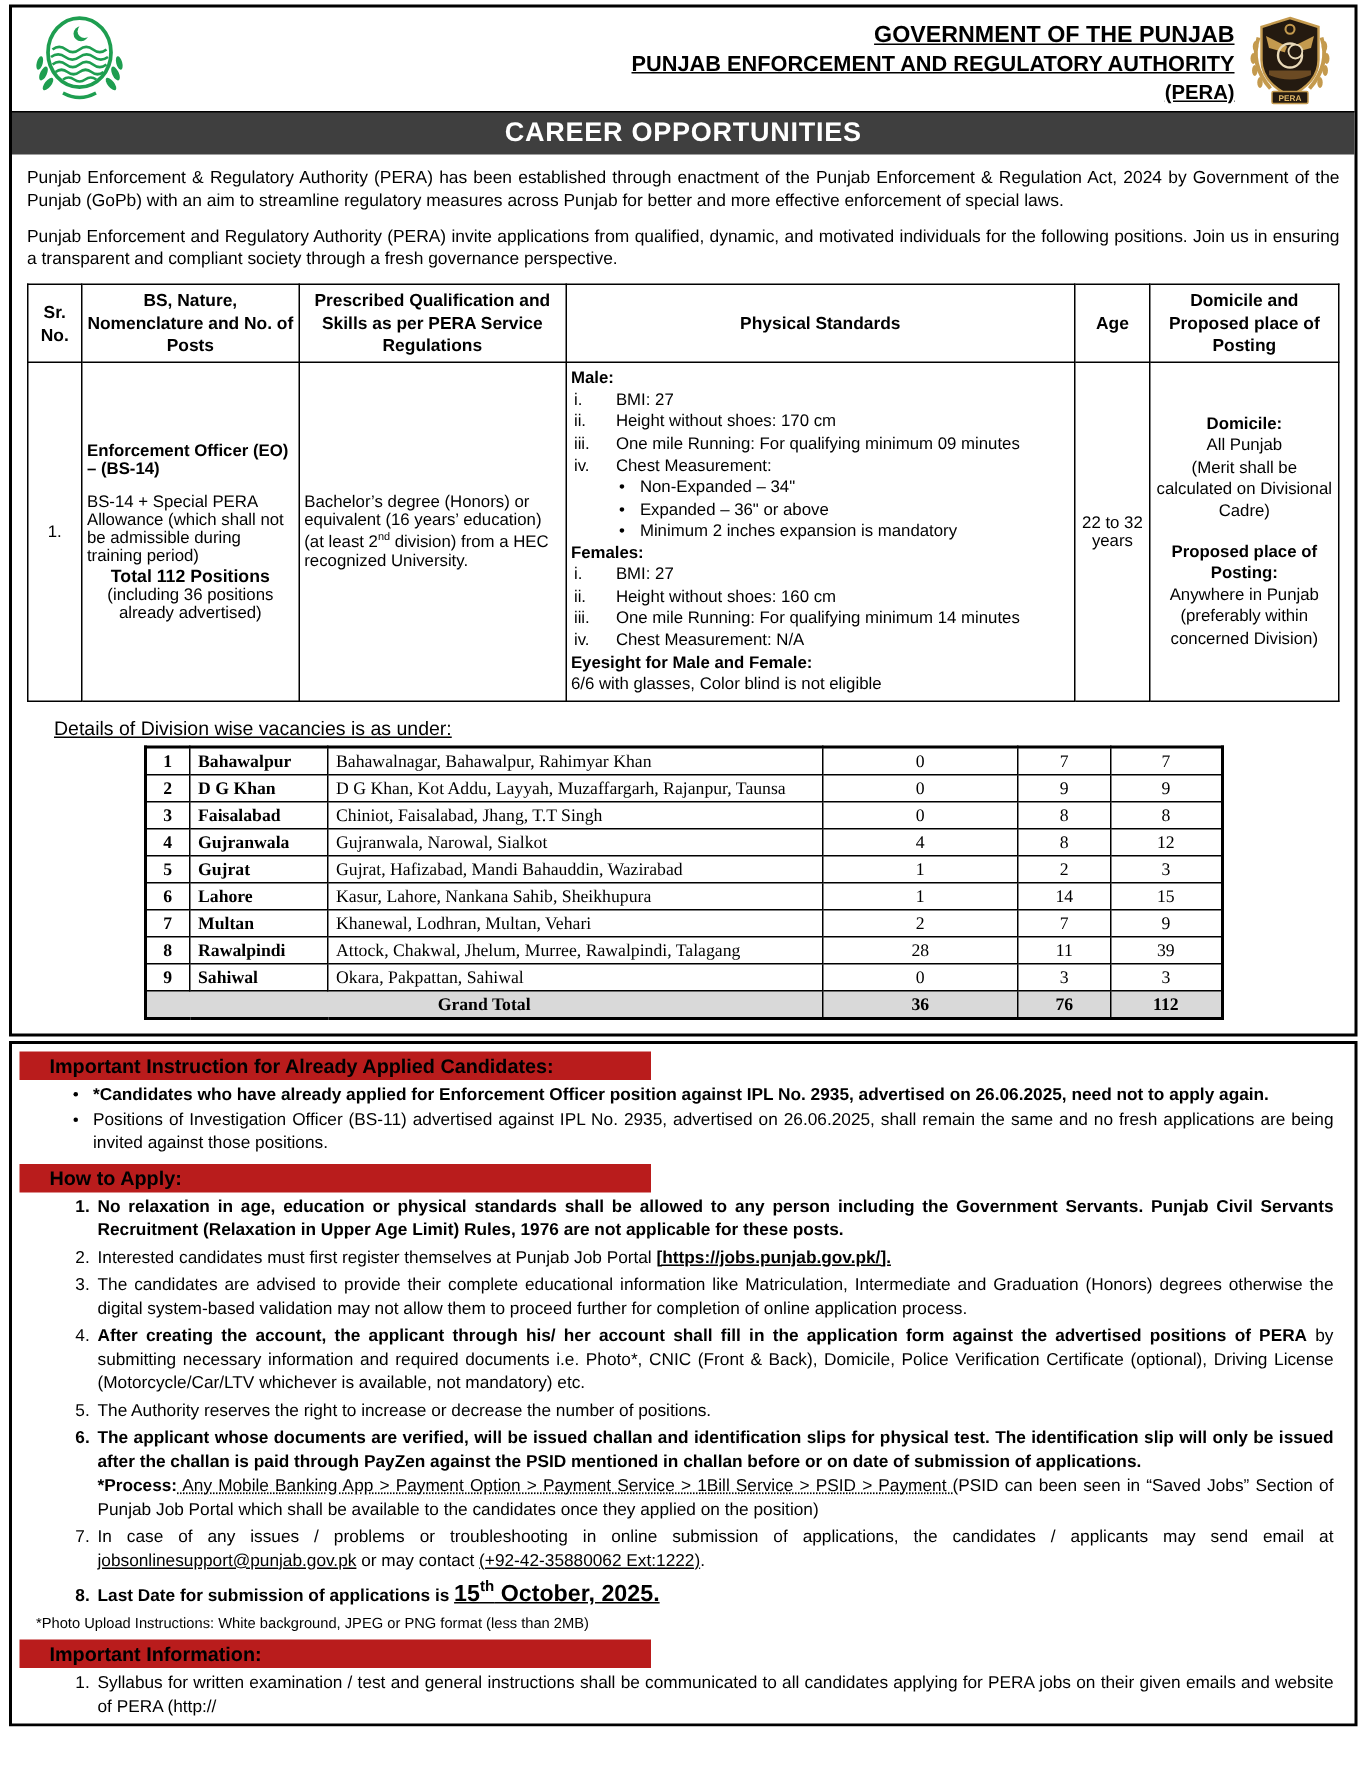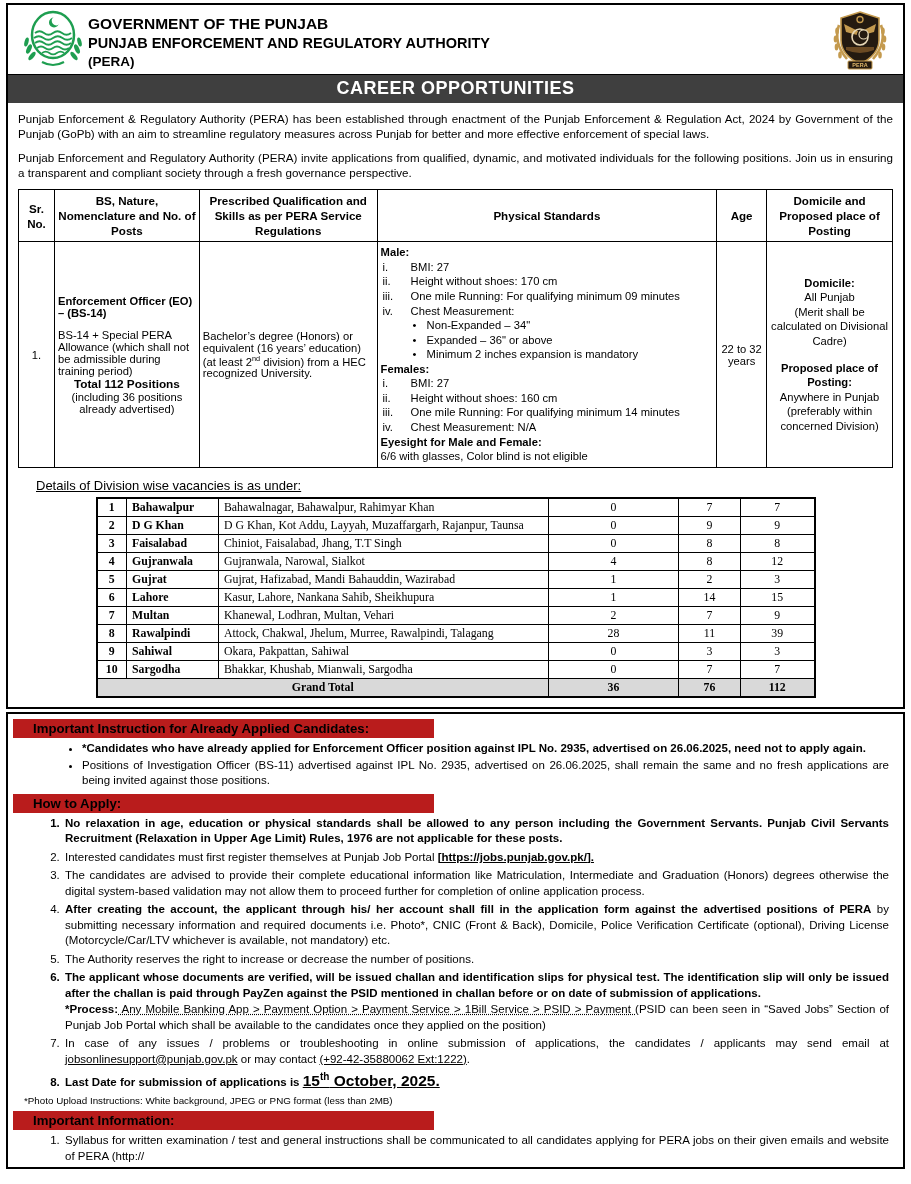--- a/index.html
+++ b/index.html
@@ -7,21 +7,21 @@
     width: 911px; background: #fff; color: #000;
     font-family: "Liberation Sans", sans-serif;
   }
   .box { border: 2px solid #000; margin: 3px 6px 0 6px; background: #fff; }
 
   
   .hdr { position: relative; padding: 5px 80px 3px 80px; }
   .hdr-logo { position: absolute; top: 4px; }
   .hdr-logo.left { left: 12px; }
   .hdr-logo.right { right: 12px; }
-  .hdr-titles { text-align: left; line-height: 1.3; padding-top: 4px; }
+  .hdr-titles { text-align: right; line-height: 1.3; padding-top: 4px; text-decoration: underline; }
   .hdr-t1 { font-size: 15.5px; font-weight: bold; }
   .hdr-t2 { font-size: 14.5px; font-weight: bold; }
   .hdr-t3 { font-size: 13.5px; font-weight: bold; }
   .career-bar {
     background: #3f3f3f; color: #fff; text-align: center;
     font-weight: bold; font-size: 18px; padding: 3px 0 4px 0; letter-spacing: .5px;
     border-top: 1px solid #000;
   }
 
   
@@ -52,21 +52,21 @@
   .div-heading { font-weight: normal; text-decoration: underline; font-size: 13px; margin: 2px 0 4px 28px; }
   table.divt { border-collapse: collapse; margin: 0 auto 9px auto; font-family: "Liberation Serif", serif; font-size: 11.8px; border: 2px solid #000; }
   .divt th { background: #d9d9d9; border: 1px solid #000; padding: 2px 3px; font-size: 11.4px; line-height: 1.2; text-align: center; }
   .divt td { border: 1px solid #000; padding: 1px 5px; }
   .divt td.c { text-align: center; }
   .divt td.bold { font-weight: bold; }
   .divt tr.gt td { background: #d9d9d9; font-weight: bold; text-align: center; }
 
   
   .sec-bar { background: #b91c1c; color: #000; font-weight: bold; font-size: 13.2px; padding: 2px 20px; margin: 5px 5px 3px 5px; width: 47%; }
-  ul.bullets { margin: 1px 14px 5px 0; padding-left: 74px; }
+  ul.bullets { margin: 1px 14px 5px 0; padding-left: 54px; }
   ul.bullets li { text-align: justify; font-size: 11.5px; line-height: 1.33; margin-bottom: 2px; }
   ol.numlist { margin: 2px 14px 3px 0; padding-left: 55px; }
   ol.numlist li { text-align: justify; font-size: 11.5px; line-height: 1.35; margin-bottom: 3px; padding-left: 2px; }
   li.bold, .bold { font-weight: bold; }
   .u { text-decoration: underline; }
   .u-dot { text-decoration: underline dotted; }
   a.plain-link { color: #000; text-decoration: underline; cursor: pointer; }
   .date-big { font-size: 15.5px; font-weight: bold; text-decoration: underline; }
   .process-line { font-weight: normal; margin-top: 1px; }
   .photo-note { font-size: 9.8px; margin: 1px 0 4px 16px; font-weight: normal; }
@@ -313,28 +313,20 @@
           <td class="c">39</td>
         </tr>
     <tr>
           <td class="c bold">9</td>
           <td class="bold">Sahiwal</td>
           <td>Okara, Pakpattan, Sahiwal</td>
           <td class="c">0</td>
           <td class="c">3</td>
           <td class="c">3</td>
         </tr>
-    <tr>
-          <td class="c bold">10</td>
-          <td class="bold">Sargodha</td>
-          <td>Bhakkar, Khushab, Mianwali, Sargodha</td>
-          <td class="c">0</td>
-          <td class="c">7</td>
-          <td class="c">7</td>
-        </tr>
     <tr class="gt">
       <td colspan="3">Grand Total</td>
       <td>36</td>
       <td>76</td>
       <td>112</td>
     </tr>
   </tbody>
     </table>
 </div>
 

